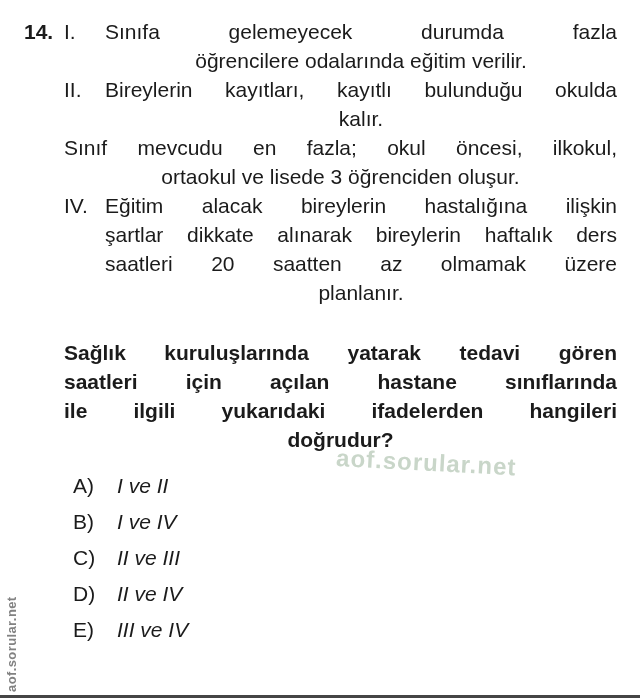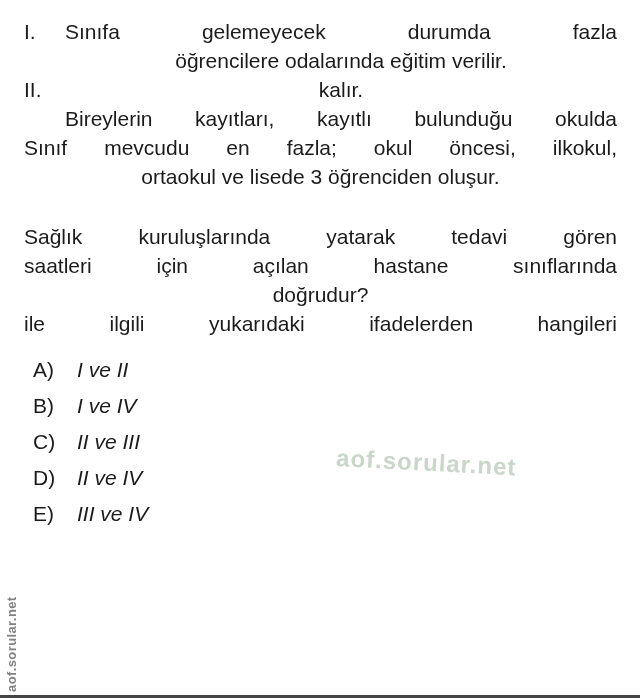--- a/index.html
+++ b/index.html
@@ -33,21 +33,21 @@
     font-size:21px; line-height:29px;
     white-space:normal;
     text-align:center;
   }
   .line.j{
     text-align:justify;
     -moz-text-align-last:justify;
     text-align-last:justify;
     text-justify:inter-word;
   }
-  .stem{margin-top:31px; font-weight:normal;}
+  .stem{margin-top:31px; font-weight:bold;}
   .options{margin-top:14px;}
   .option{display:flex; line-height:36px; font-size:21px; cursor:default;}
   .opt-letter{width:44px; flex-shrink:0; margin-left:9px;}
   .opt-text{flex:1;font-style:italic;}
   .wm-center{
     position:absolute;
     left:337px; top:444px;
     z-index:0;
     font-size:24px; font-weight:bold;
     letter-spacing:1px;
@@ -76,48 +76,58 @@
 </style>
 </head>
 <body>
 
 <div class="page">
 
   <div class="wm-center">aof.sorular.net</div>
   <div class="wm-side">aof.sorular.net</div>
 
   <div class="question">
+    <div class="qnum">14.</div>
     <div class="qbody">
       <div>
           <div class="item">
             <div class="rn">I.</div>
             <div class="lines">
               <div class="line j">Sınıfa gelemeyecek durumda fazla</div>
               <div class="line">öğrencilere odalarında eğitim verilir.</div>
             </div>
           </div>
           <div class="item">
             <div class="rn">II.</div>
             <div class="lines">
+              <div class="line j">Bireylerin kayıtları, kayıtlı bulunduğu okulda</div>
               <div class="line">kalır.</div>
-              <div class="line j">Bireylerin kayıtları, kayıtlı bulunduğu okulda</div>
             </div>
           </div>
           <div class="item">
             <div class="lines">
               <div class="line j">Sınıf mevcudu en fazla; okul öncesi, ilkokul,</div>
               <div class="line">ortaokul ve lisede 3 öğrenciden oluşur.</div>
             </div>
           </div>
+          <div class="item">
+            <div class="rn">IV.</div>
+            <div class="lines">
+              <div class="line j">Eğitim alacak bireylerin hastalığına ilişkin</div>
+              <div class="line j">şartlar dikkate alınarak bireylerin haftalık ders</div>
+              <div class="line j">saatleri 20 saatten az olmamak üzere</div>
+              <div class="line">planlanır.</div>
+            </div>
+          </div>
         </div>
       <div class="stem">
           <div class="line j">Sağlık kuruluşlarında yatarak tedavi gören</div>
           <div class="line j">saatleri için açılan hastane sınıflarında</div>
+          <div class="line j">ile ilgili yukarıdaki ifadelerden hangileri</div>
           <div class="line">doğrudur?</div>
-          <div class="line j">ile ilgili yukarıdaki ifadelerden hangileri</div>
         </div>
       <div class="options">
           <div class="option">
             <div class="opt-letter">A)</div>
             <div class="opt-text">I ve II</div>
           </div>
           <div class="option">
             <div class="opt-letter">B)</div>
             <div class="opt-text">I ve IV</div>
           </div>

